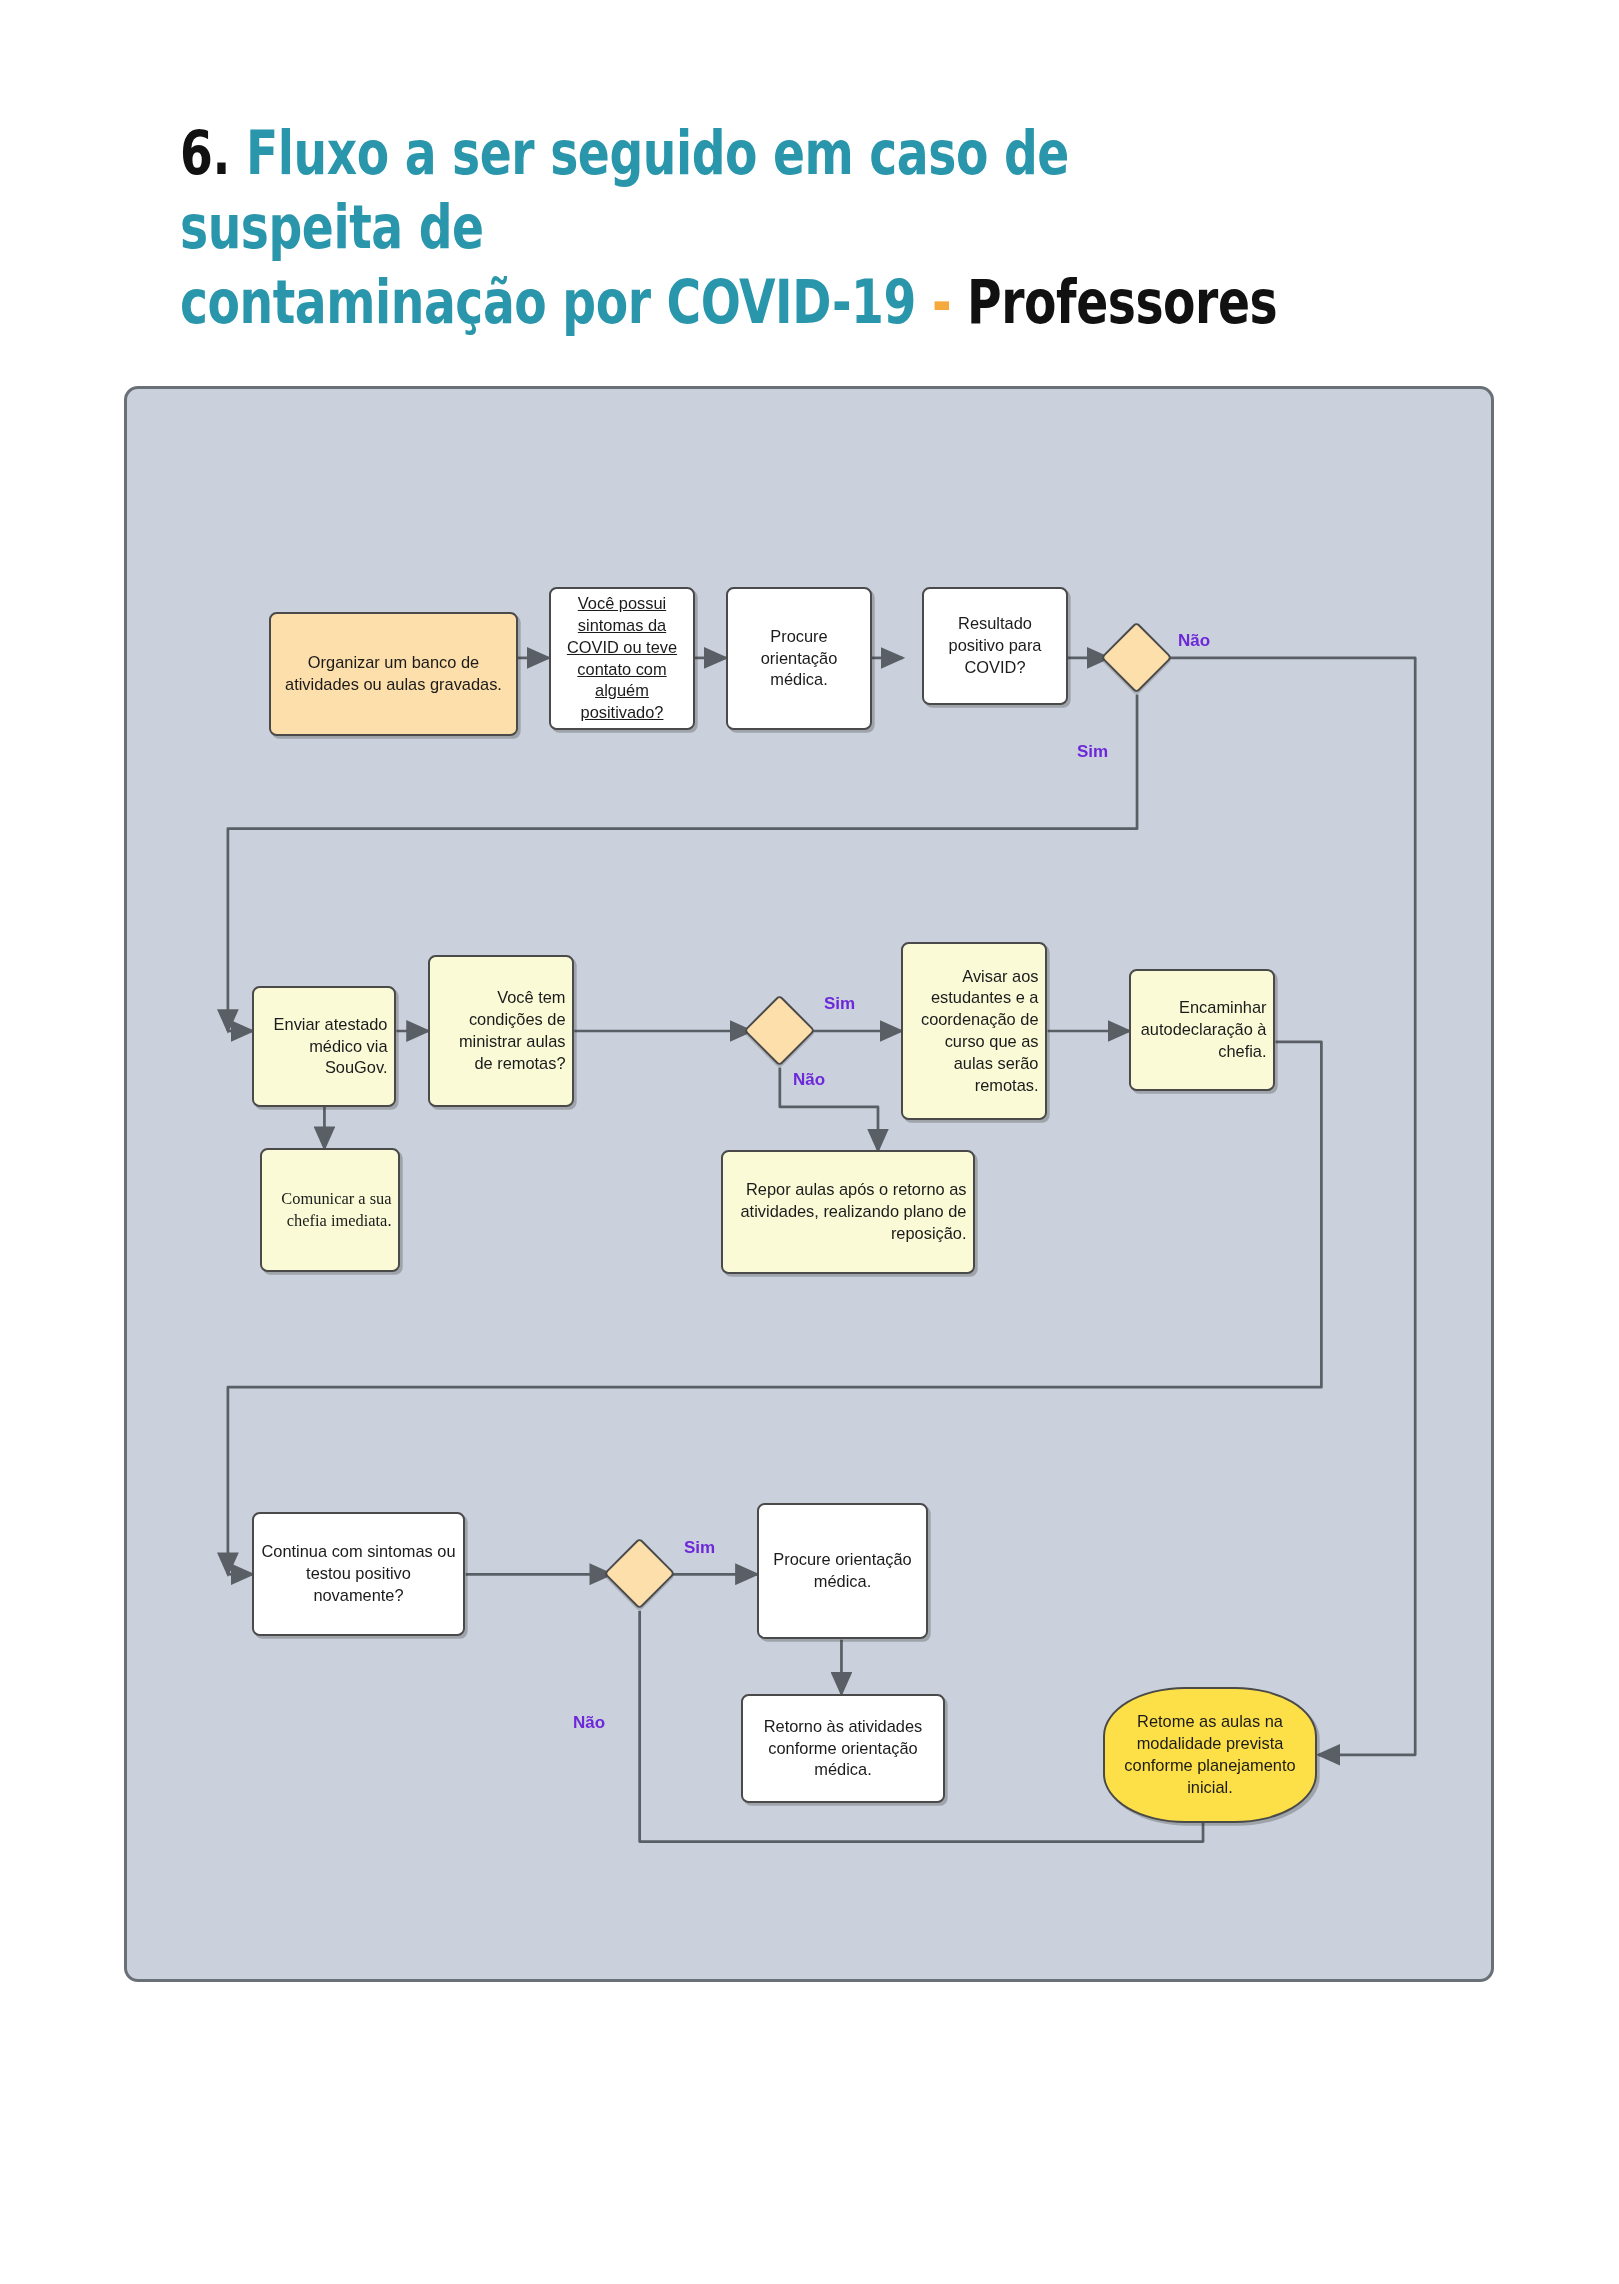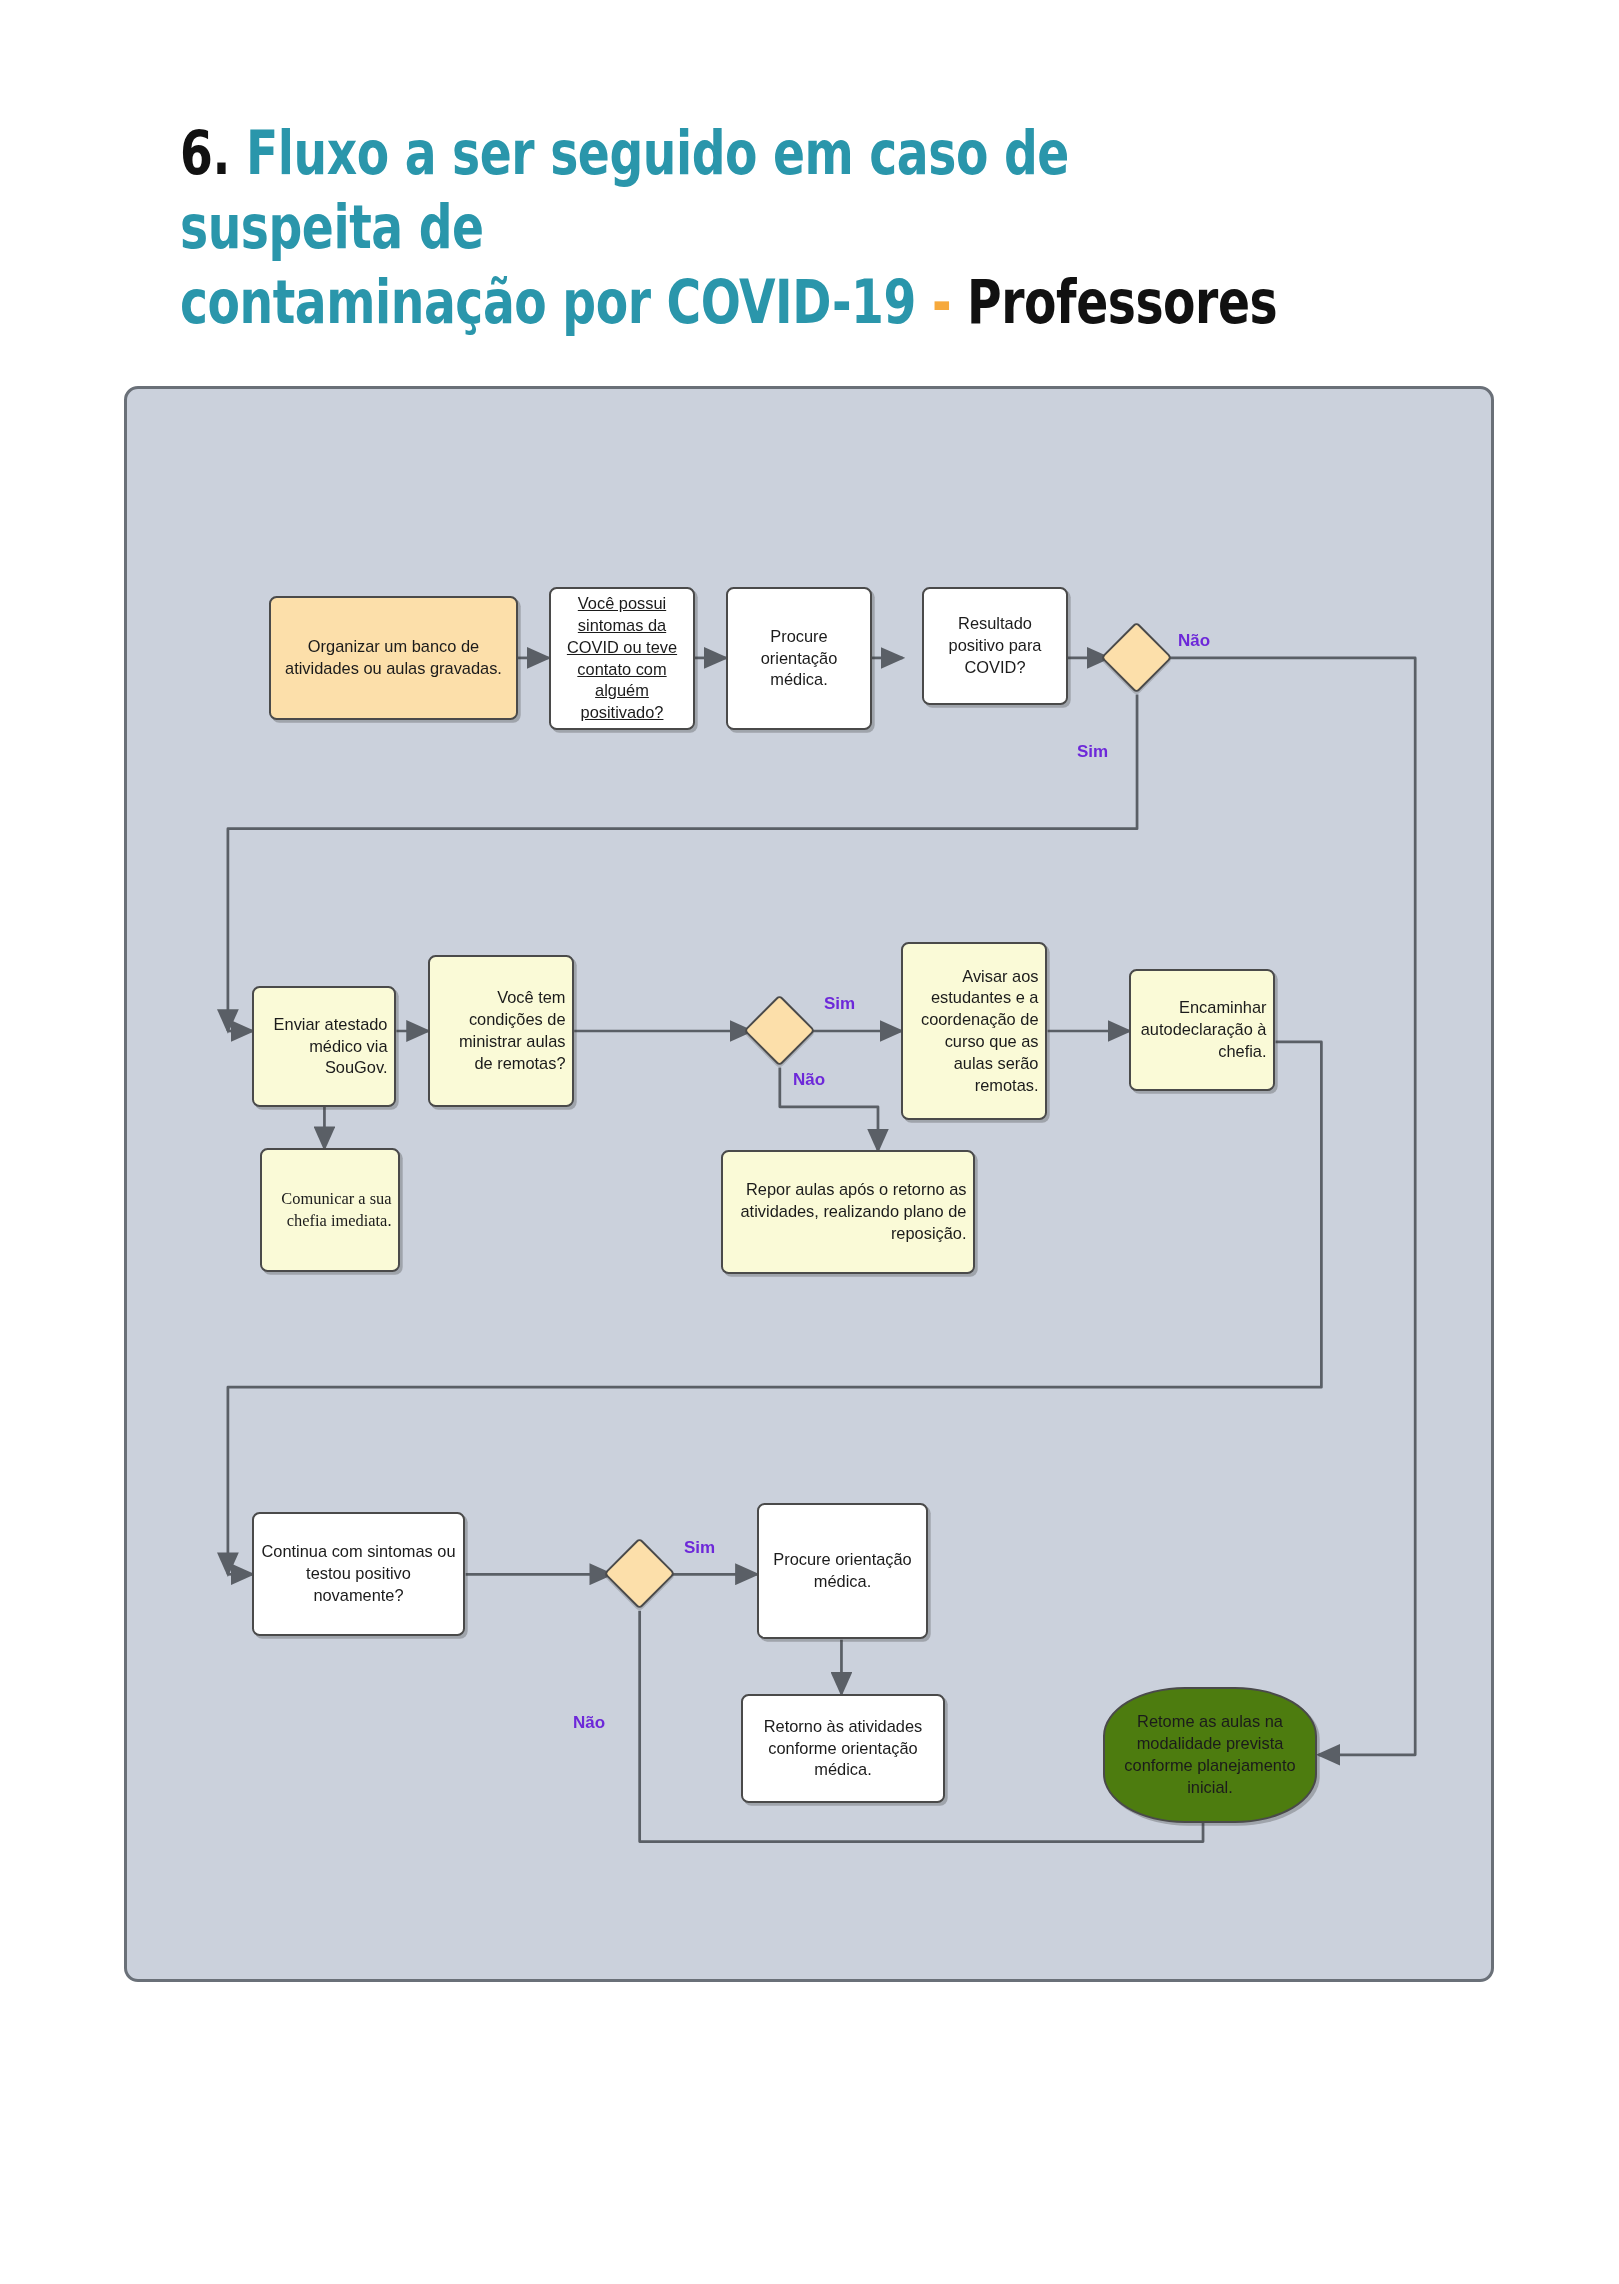--- a/index.html
+++ b/index.html
@@ -46,22 +46,22 @@
     display:flex;align-items:center;justify-content:center;
     text-align:center;
     color:#1b1b1b;
     font-size:16.4px;
     line-height:1.33;
     padding:5.5px 6.5px;
     box-shadow:2.7px 2.7px 0 rgba(60,60,60,0.30);
   }
   .node.white{background:#ffffff;}
   .node.yellow{background:#fafad7;text-align:right;}
-  .node.orange{background:#fcdfaa;}
-  .node.terminal{border-radius:82px/49px;background:#4d7c0f;}
+  .node.orange{background:#fcdfaa;margin-top:16px;}
+  .node.terminal{border-radius:82px/49px;background:#fde047;}
 
   
   .diamond{
     position:absolute;
     background:#fcdfaa;
     border:2.7px solid #4a4a4a;
     box-sizing:border-box;
     border-radius:4.4px;
     transform:rotate(45deg);
     box-shadow:1.6px 1.6px 0 rgba(60,60,60,0.22);

